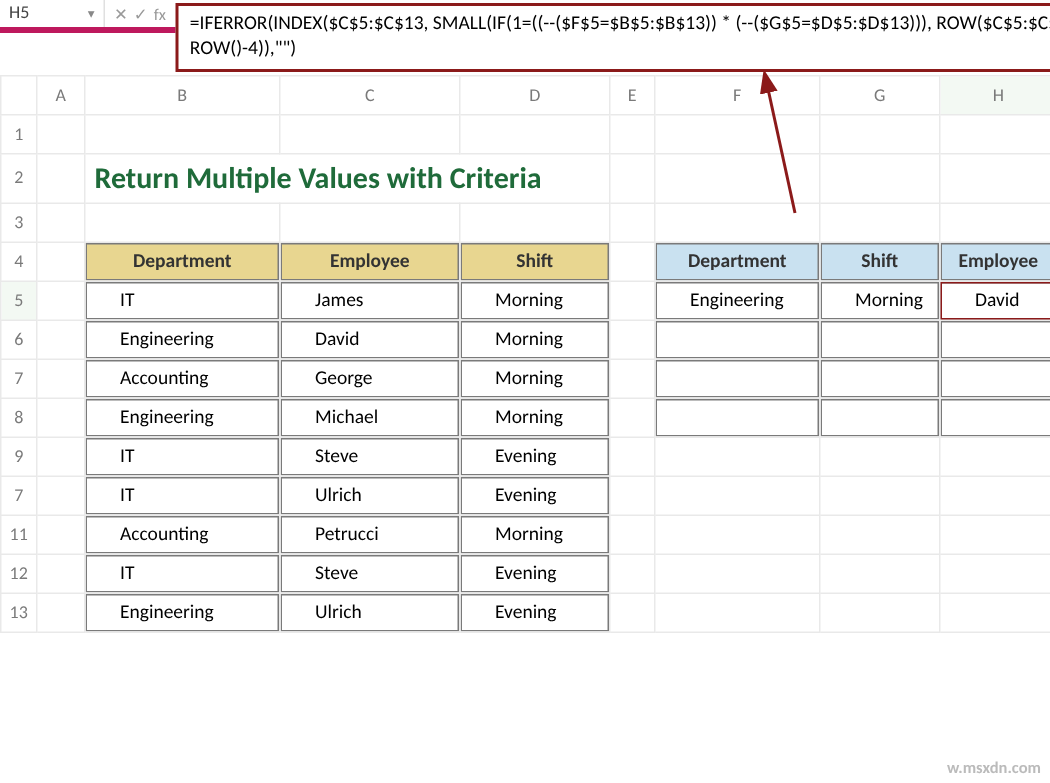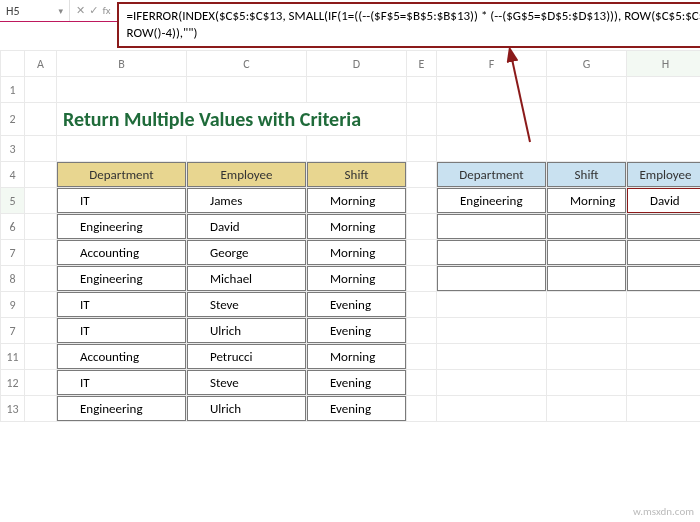--- a/index.html
+++ b/index.html
@@ -10,21 +10,21 @@
   width: 700px;
   height: 522px;
   overflow: hidden;
   position: relative;
 }
 .topbar {
   display: flex;
   align-items: center;
   height: 22px;
   background: #fff;
-  border-bottom: 1px solid #be185d;
+  border-bottom: 4px solid #be185d;
   font-size: 12px;
 }
 .namebox {
   width: 70px;
   padding: 0 6px;
   color: #444;
   display: flex;
   align-items: center;
   justify-content: space-between;
   border-right: 1px solid #e0e0e0;
@@ -87,21 +87,21 @@
 th.row-h { width: 24px; background: #fff; }
 th.col-h.sel, th.row-h.sel { background: #f3f9f3; }
 td { background: #fff; }
 .hdr-cell {
   background: #e8d690;
   border: 1px solid #7a7a7a;
   height: 100%;
   display: flex;
   align-items: center;
   justify-content: center;
-  font-weight: normal;
+  font-weight: bold;
   color: #333;
 }
 .hdr-cell.blue { background: #c9e1f0; }
 .data-cell {
   border: 1px solid #7a7a7a;
   height: 100%;
   display: flex;
   align-items: center;
   padding: 0 22px;
   background: #fff;
@@ -125,20 +125,21 @@
   left: 500px;
   z-index: 8;
   pointer-events: none;
 }
 .watermark {
   position: absolute;
   right: 6px;
   bottom: 4px;
   font-size: 11px;
   color: #bbb;
+  font-weight: bold;
 }
 </style>
 </head>
 <body>
 
 <div class="topbar">
   <div class="namebox">
     <span>H5</span>
     <span class="namebox-caret">▾</span>
   </div>

